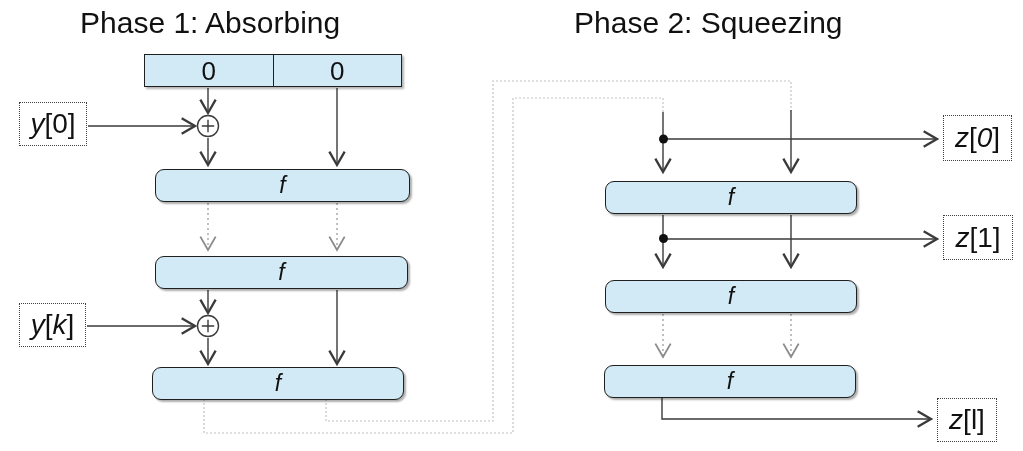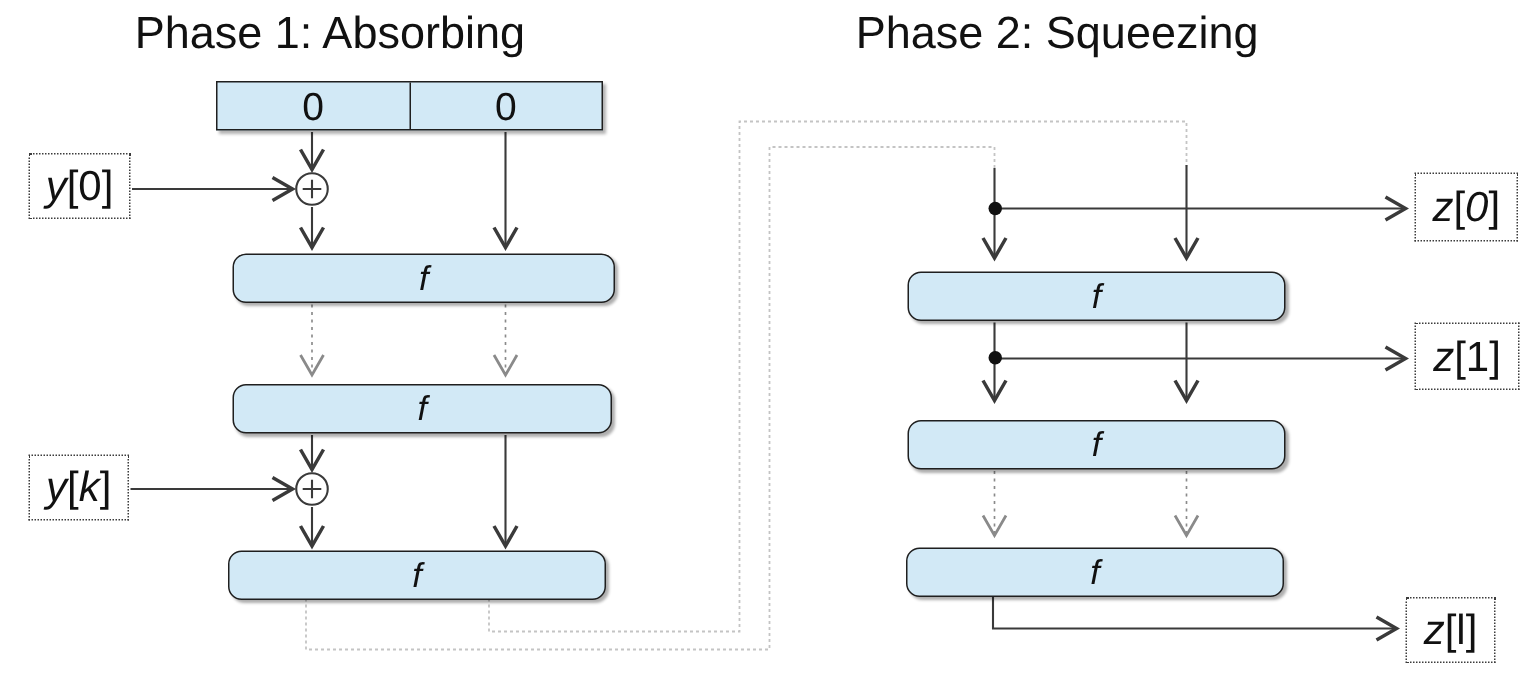--- a/index.html
+++ b/index.html
@@ -11,21 +11,21 @@
     --label-border:#3c3c3c;
     --text:#111111;
   }
   html,body{margin:0;padding:0;background:#ffffff;}
   .canvas{
     position:relative;width:1023px;height:451px;background:#fff;overflow:hidden;
     font-family:"Liberation Sans", sans-serif;color:var(--text);
   }
   .layer{position:absolute;left:0;top:0;width:1023px;height:451px;}
   .title{
-    position:absolute;font-size:30px;line-height:36px;text-align:right;
+    position:absolute;font-size:30px;line-height:36px;text-align:left;
     color:var(--text);white-space:nowrap;
   }
   .state{
     position:absolute;left:144px;top:54px;width:258px;height:33px;
     display:flex;background:var(--box-fill);
     border:1.6px solid var(--box-border);box-sizing:border-box;
     box-shadow:2px 2px 2px rgba(0,0,0,0.30);
   }
   .state .cell{
     flex:1;display:flex;align-items:center;justify-content:center;
@@ -98,21 +98,21 @@
       <circle class="xorc" cx="208" cy="126" r="10.5"></circle>
       <path class="ln" d="M208,119.8 V132.2 M201.8,126 H214.2"></path>
     </g>
     <g>
       <circle class="xorc" cx="208" cy="326" r="10.5"></circle>
       <path class="ln" d="M208,319.8 V332.2 M201.8,326 H214.2"></path>
     </g>
   </svg>
 
   <div class="title" style="left:80px;top:5px;width:270px">Phase 1: Absorbing</div>
-  <div class="title" style="left:554px;top:5px;width:285px">Phase 2: Squeezing</div>
+  <div class="title" style="left:574px;top:5px;width:285px">Phase 2: Squeezing</div>
 
   <div class="state">
     <div class="cell">0</div>
     <div class="cell">0</div>
   </div>
 
   <div class="io" style="left:19px;top:102px;width:68px;height:44px">
       <span style="font-style: italic;">y</span>
       <span>[0]</span>
     </div>

